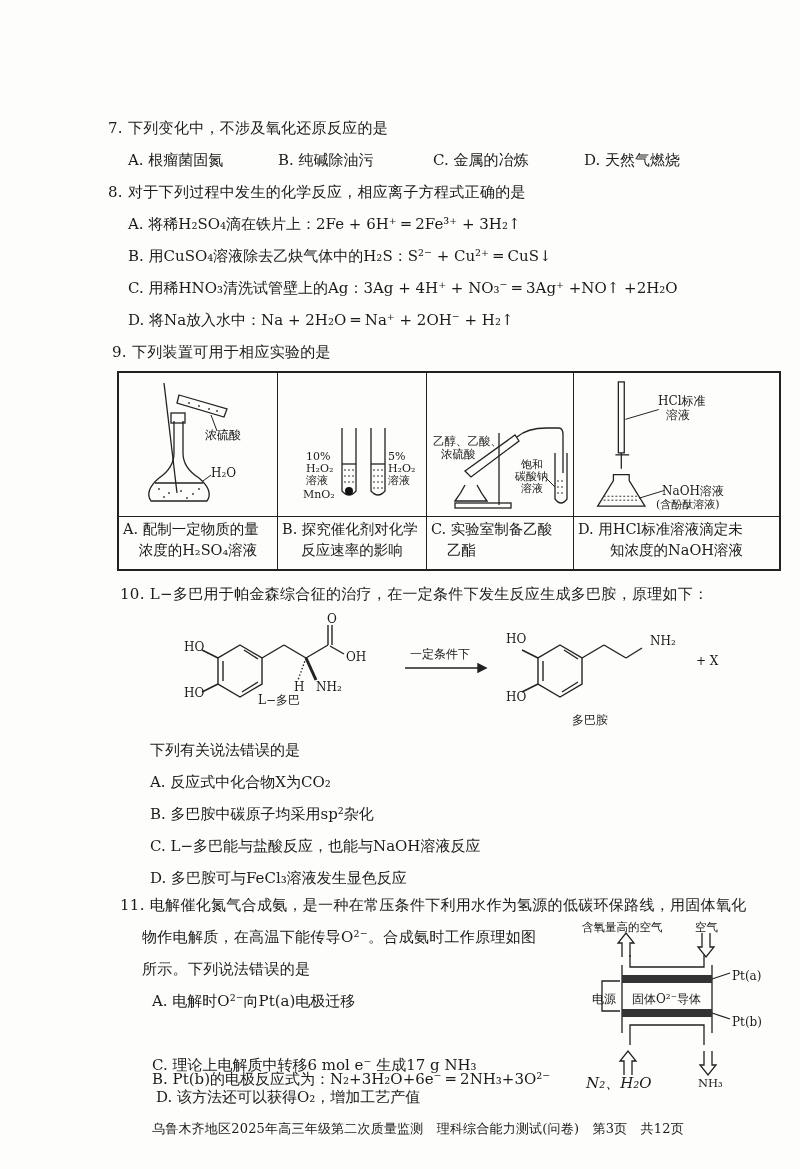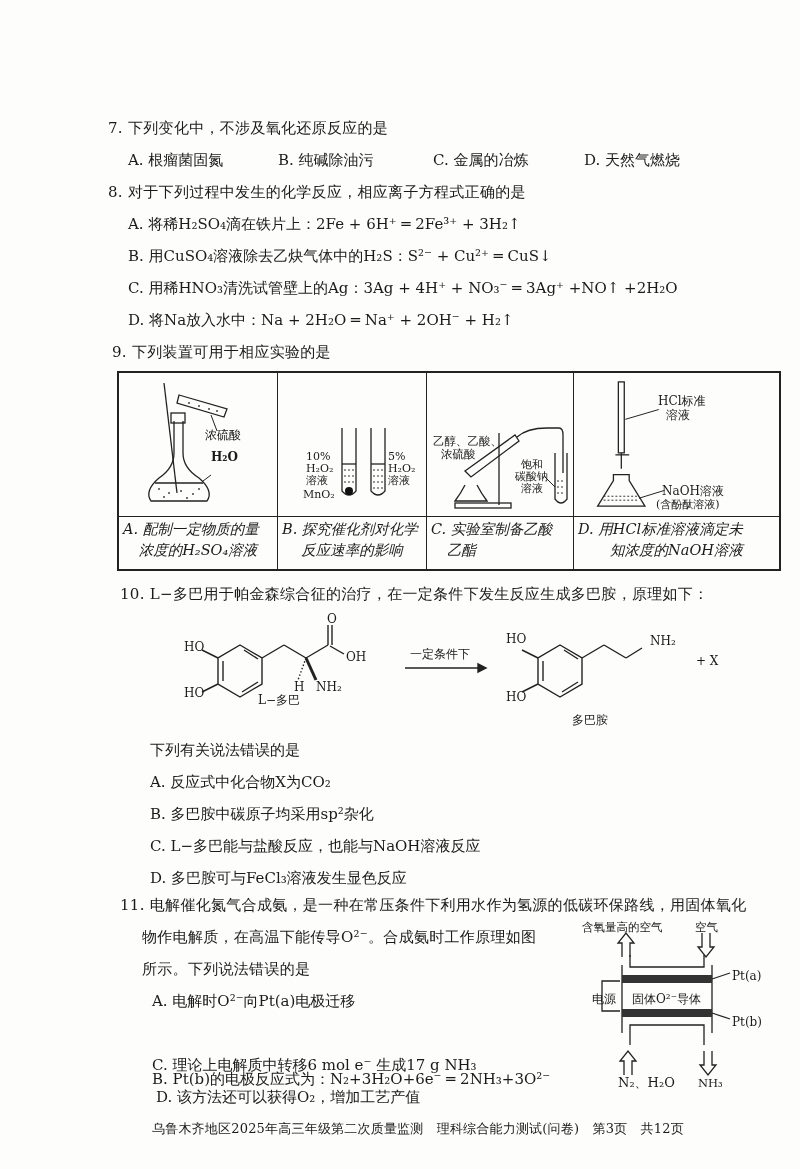--- a/index.html
+++ b/index.html
@@ -9,21 +9,21 @@
     position:relative; overflow:hidden;
   }
   .line { position:absolute; font-size:15px; line-height:20px; white-space:nowrap; letter-spacing:0.3px; }
   .opt { position:absolute; font-size:15px; line-height:20px; white-space:nowrap; }
   table.apparatus {
     position:absolute; left:117px; top:371px; width:664px; height:194px;
     border-collapse:collapse; border:2px solid #222;
   }
   table.apparatus td { border:1.5px solid #222; padding:0; vertical-align:top; position:relative; }
   .figcell { height:143px; }
-  .capcell { height:48px; font-size:14.5px; line-height:21px; padding:2px 4px !important; text-align:left;font-style:italic; }
+  .capcell { height:48px; font-size:14.5px; line-height:21px; padding:2px 4px !important; text-align:left; }
   .capcell .c2 { display:block; text-align:center; }
   .svgfill { position:absolute; left:0; top:0; width:100%; height:100%; }
   .lbl { position:absolute; font-size:11px; line-height:12px; white-space:nowrap; }
   .chem { position:absolute; font-size:12px; white-space:nowrap; }
   .footer { position:absolute; left:152px; top:1120px; font-size:13px; white-space:nowrap; letter-spacing:0.2px; }
 </style>
 </head>
 <body>
 
 <div class="line" style="left:108px;top:118px;">7. 下列变化中，不涉及氧化还原反应的是</div>
@@ -64,21 +64,21 @@
               <circle cx="80" cy="116" r="1"></circle>
           <circle cx="70" cy="30" r="1"></circle>
               <circle cx="80" cy="33" r="1"></circle>
               <circle cx="90" cy="36" r="1"></circle>
               <circle cx="98" cy="38" r="1"></circle>
         </g>
         <line x1="92" y1="42" x2="98" y2="58" stroke="#222" stroke-width="1"></line>
         <line x1="84" y1="108" x2="92" y2="102" stroke="#222" stroke-width="1"></line>
       </svg>
       <span class="lbl" style="left:86px;top:56px;font-size:12px;">浓硫酸</span>
-      <span class="lbl" style="left:92px;top:78px;font-size:12px;font-weight:bold;">H₂O</span>
+      <span class="lbl" style="left:92px;top:94px;font-size:12px;">H₂O</span>
     </td>
     <td class="figcell" style="width:148px;">
       <svg class="svgfill" viewBox="0 0 148 143">
         <g fill="none" stroke="#222" stroke-width="1.3">
           <path d="M64 55 L64 118 Q71 126 78 118 L78 55"></path>
           <path d="M93 55 L93 118 Q100 126 107 118 L107 55"></path>
           <line x1="64" y1="91" x2="78" y2="91"></line>
           <line x1="93" y1="91" x2="107" y2="91"></line>
         </g>
         <g stroke="#333" stroke-width="1" stroke-dasharray="2,2">
@@ -247,16 +247,16 @@
   </g>
   <rect x="62" y="60" width="90" height="8" fill="#333"></rect>
   <rect x="62" y="94" width="90" height="8" fill="#333"></rect>
 </svg>
 <span class="lbl" style="left:582px;top:921px;font-size:11.5px;">含氧量高的空气</span>
 <span class="lbl" style="left:695px;top:921px;font-size:11.5px;">空气</span>
 <span class="lbl" style="left:592px;top:993px;font-size:12px;">电源</span>
 <span class="lbl" style="left:632px;top:993px;font-size:12px;">固体O²⁻导体</span>
 <span class="lbl" style="left:732px;top:970px;font-size:12px;">Pt(a)</span>
 <span class="lbl" style="left:732px;top:1016px;font-size:12px;">Pt(b)</span>
-<span class="lbl" style="left:618px;top:1077px;font-size:13px;">N₂、H₂O</span>
+<span class="lbl" style="left:586px;top:1077px;font-size:15px;font-style:italic;">N₂、H₂O</span>
 <span class="lbl" style="left:698px;top:1077px;font-size:11.5px;">NH₃</span>
 
 <div class="footer">乌鲁木齐地区2025年高三年级第二次质量监测　理科综合能力测试(问卷)　第3页　共12页</div>
 
 </body></html>

